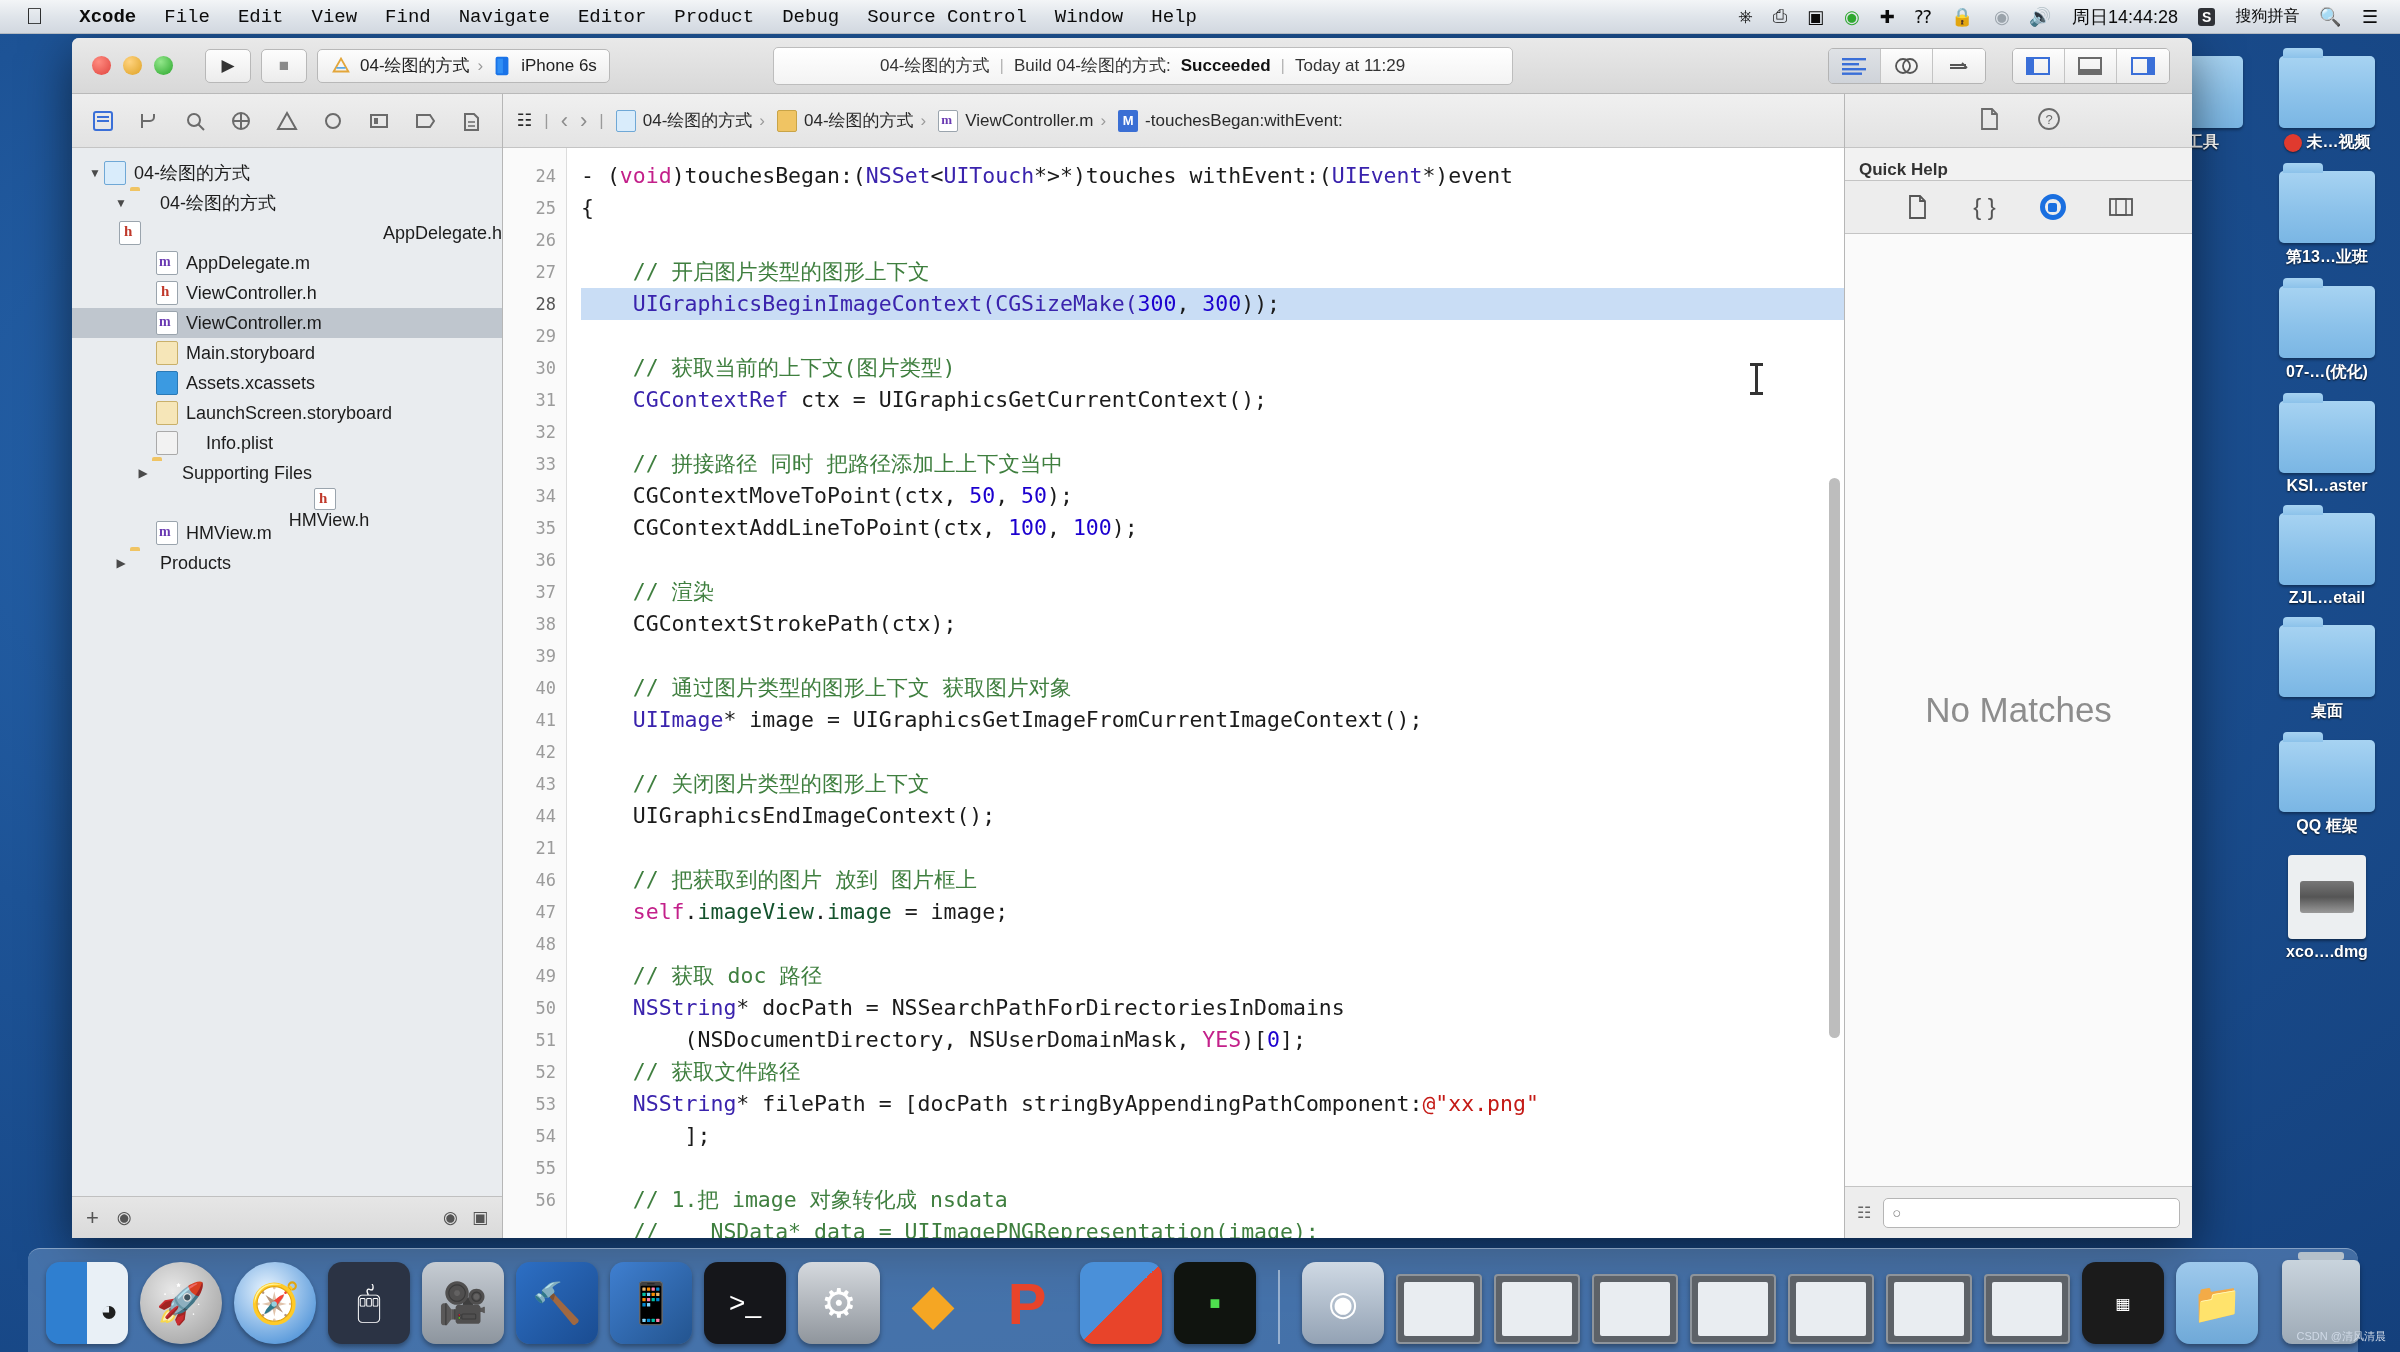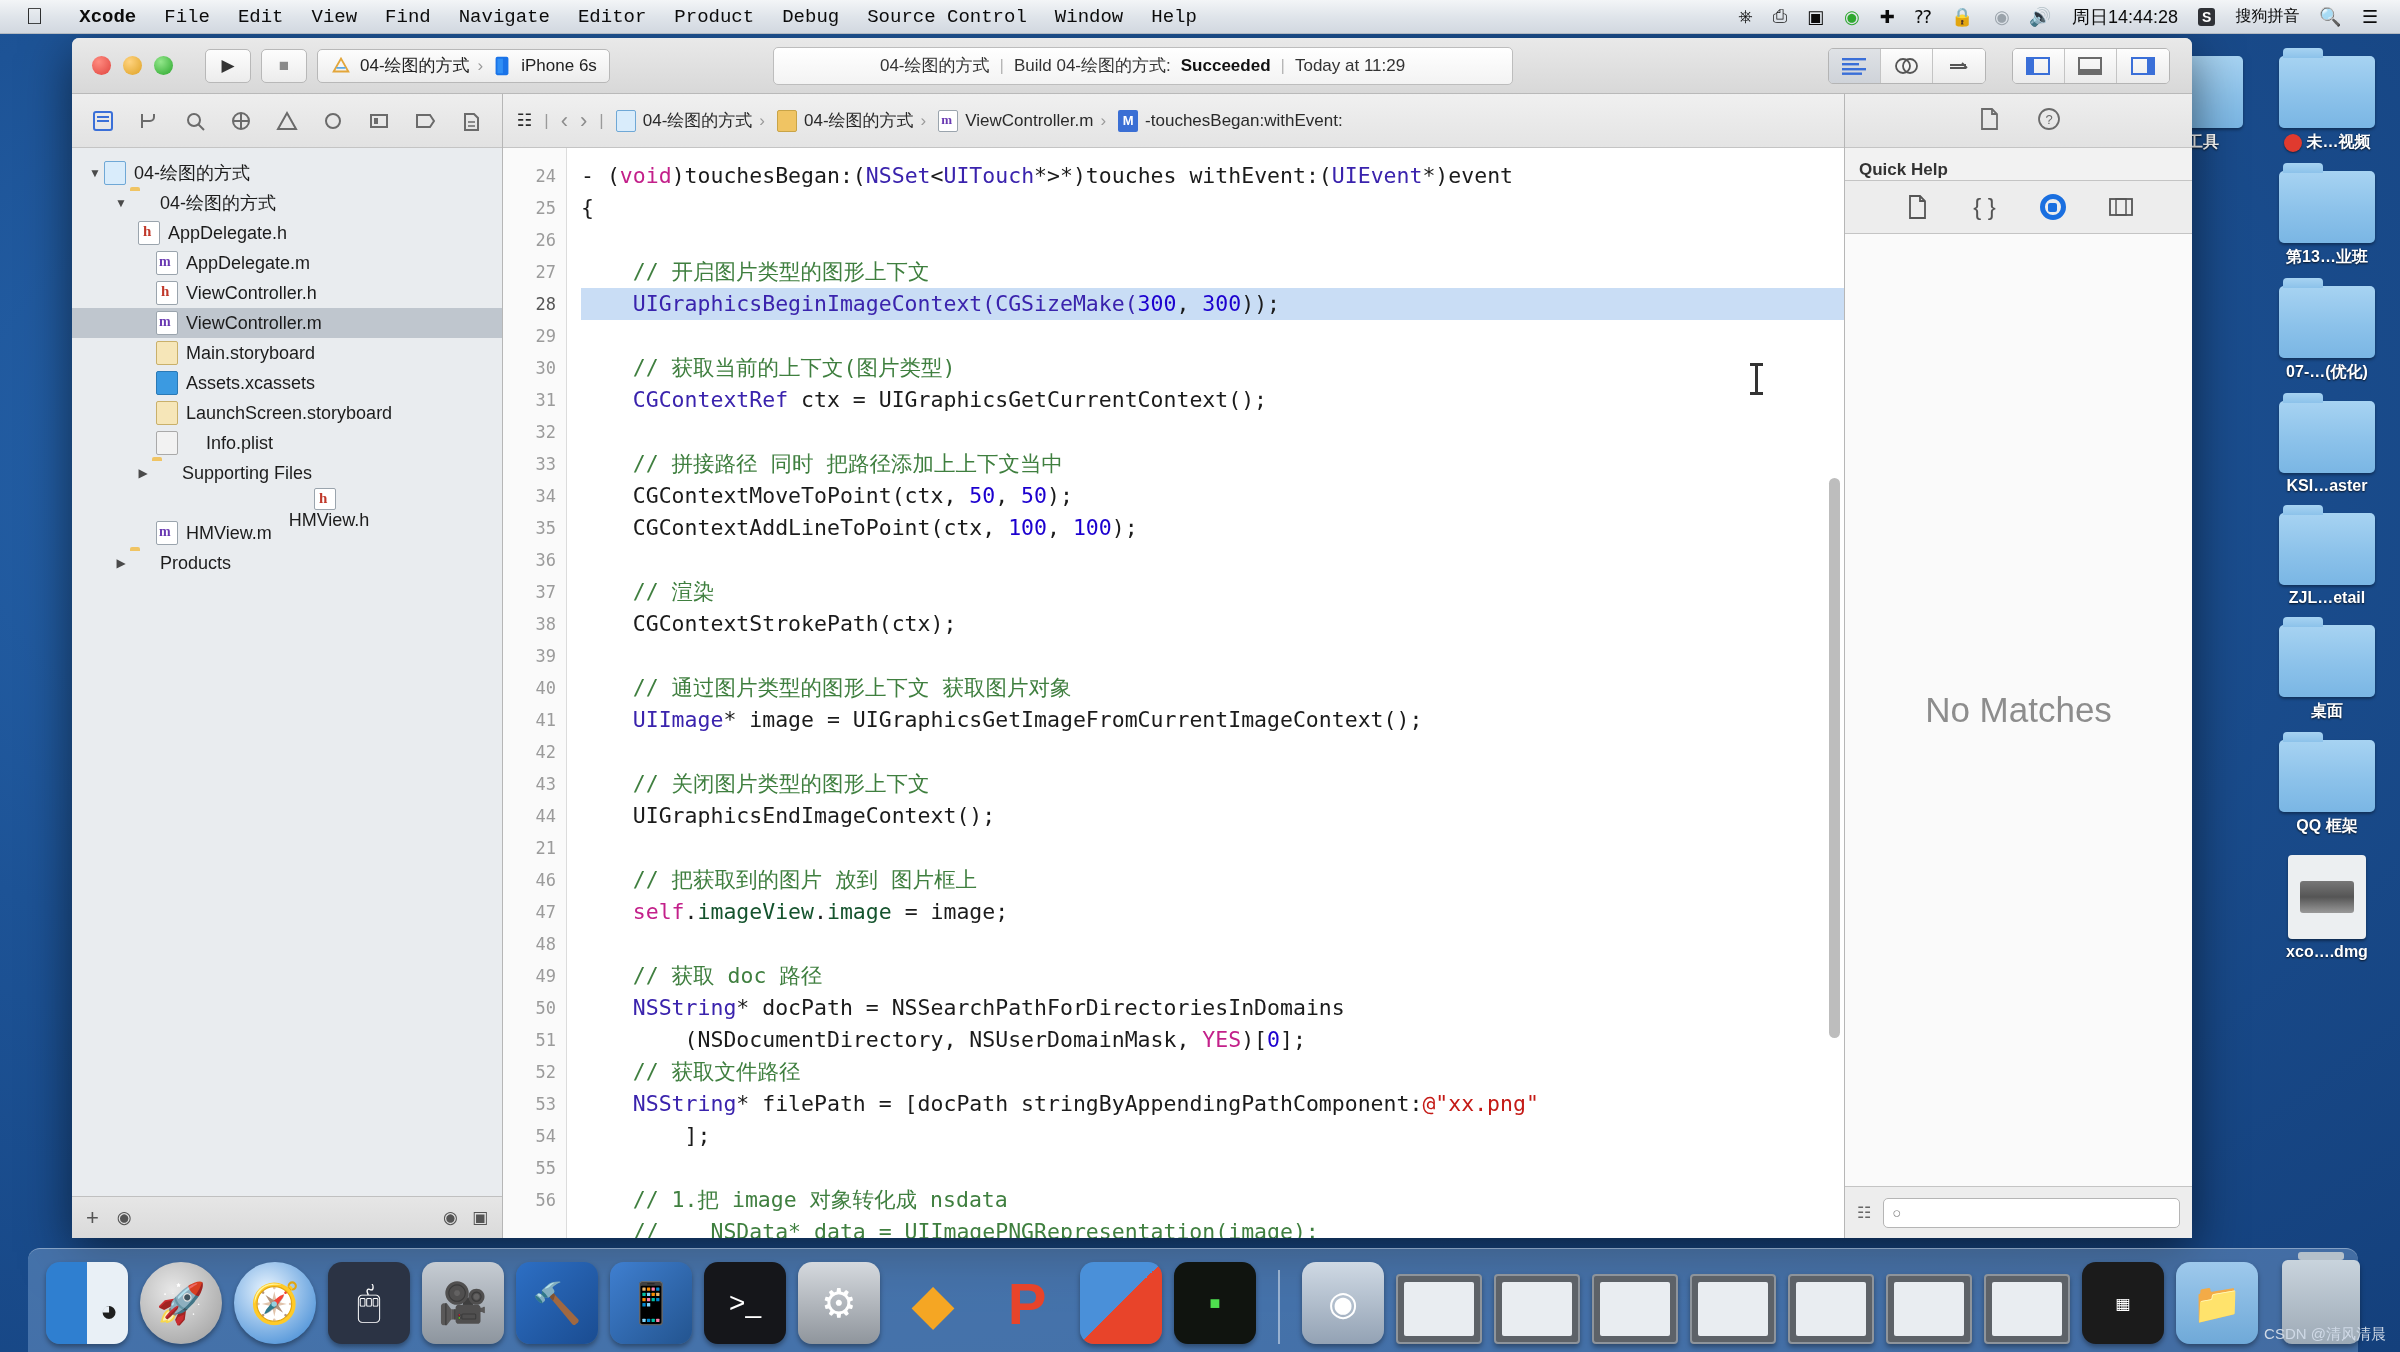--- a/index.html
+++ b/index.html
@@ -220,21 +220,21 @@
   .dock-sep{ width:2px;height:74px;background:rgba(255,255,255,.45); margin:0 10px; flex:0 0 2px;}
   .win-thumb{width:86px;height:70px;border-radius:4px;background:#5d6268;
     border:2px solid #8e949b; position:relative; flex:0 0 86px;
     box-shadow:0 3px 5px rgba(0,0,0,.35); overflow:hidden;}
   .win-thumb .inner{position:absolute;inset:6px;background:#e9edf1;border-radius:2px;}
   .trash{width:78px;height:84px;border-radius:6px 6px 10px 10px;
     background:linear-gradient(to bottom,#c9d4dd,#9daab6); position:relative;flex:0 0 78px;
     box-shadow:0 3px 5px rgba(0,0,0,.35);}
   .trash:before{content:"";position:absolute;top:-8px;left:16px;width:46px;height:8px;
     background:#b4c0ca;border-radius:3px;}
-  .watermark{ position:absolute; right:14px; bottom:8px; color:#cfd9e6; font-size:15px; z-index:60;}
+  .watermark{ position:absolute; right:14px; bottom:8px; color:#cfd9e6; font-size:11px; z-index:60;}
 </style>
 </head>
 <body>
 
 <div id="desktop"></div>
 
 <div class="desk-col" style="left:2130px; top:56px;">
   <div class="desk-item">
     <div class="folder"></div>
     <div class="desk-label">…工具</div>
@@ -447,21 +447,21 @@
         <div class="row" style="padding-left:14px;">
           <span class="tri">▼</span>
           <span class="fico doc-ico blue"></span>
           <span>04-绘图的方式</span>
         </div>
         <div class="row" style="padding-left:40px;">
           <span class="tri">▼</span>
           <span class="fico"><span class="folder-ico"></span></span>
           <span>04-绘图的方式</span>
         </div>
-        <div class="row" style="padding-left:66px;">
+        <div class="row" style="padding-left:47px;justify-content:space-between;">
           <span class="fico doc-ico h"></span>
           <span>AppDelegate.h</span>
         </div>
         <div class="row" style="padding-left:84px;">
           <span class="fico doc-ico m"></span>
           <span>AppDelegate.m</span>
         </div>
         <div class="row" style="padding-left:84px;">
           <span class="fico doc-ico h"></span>
           <span>ViewController.h</span>

